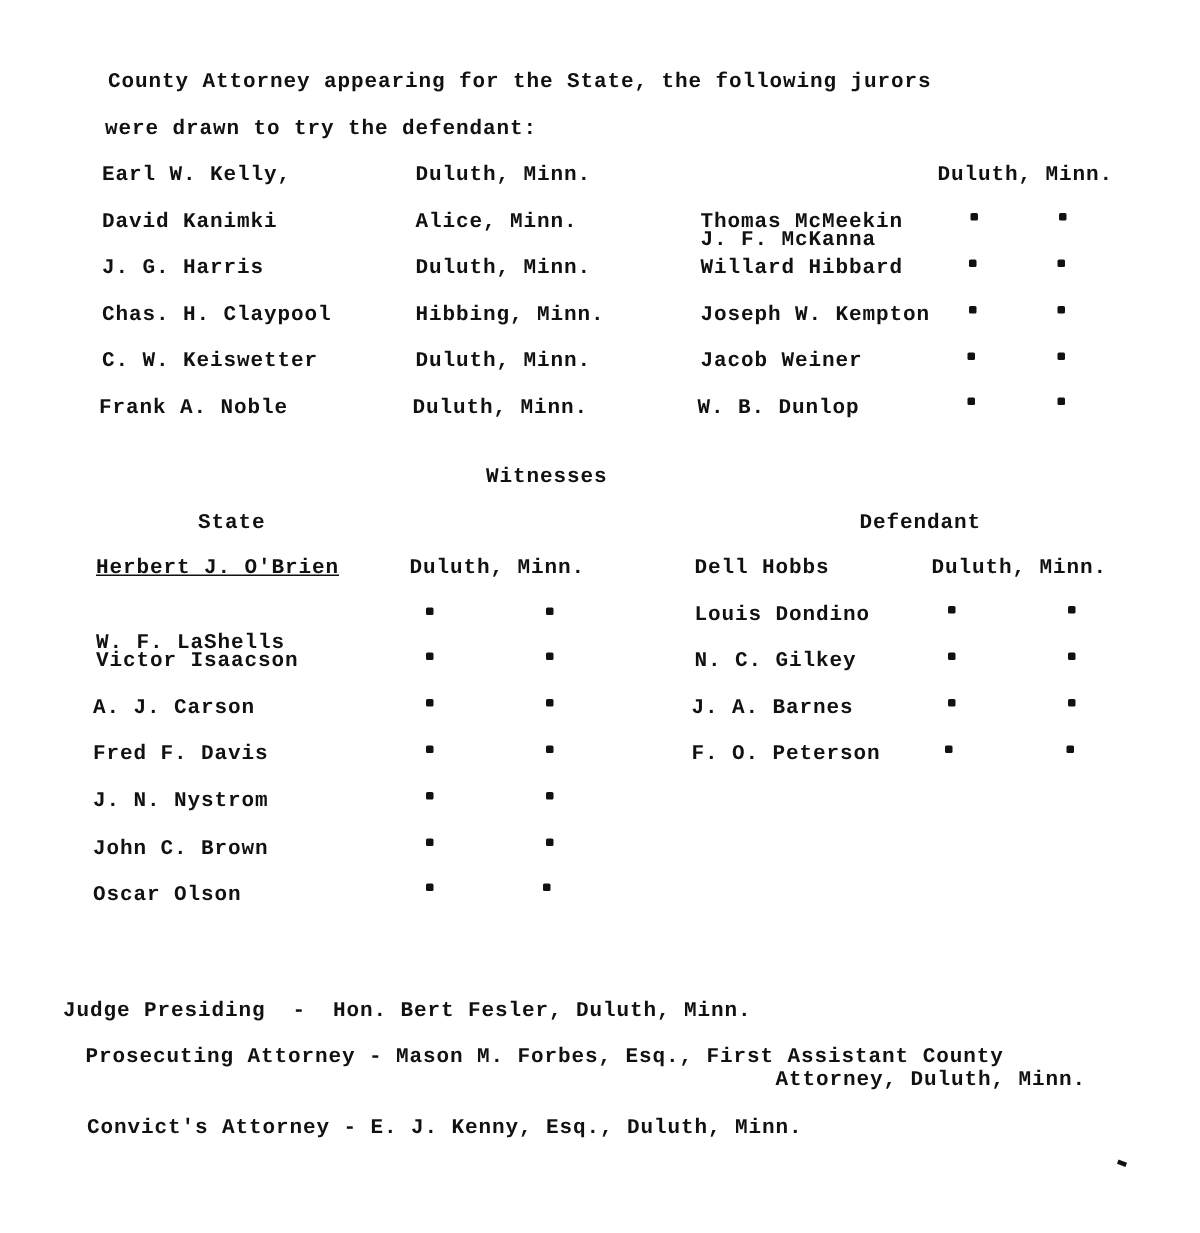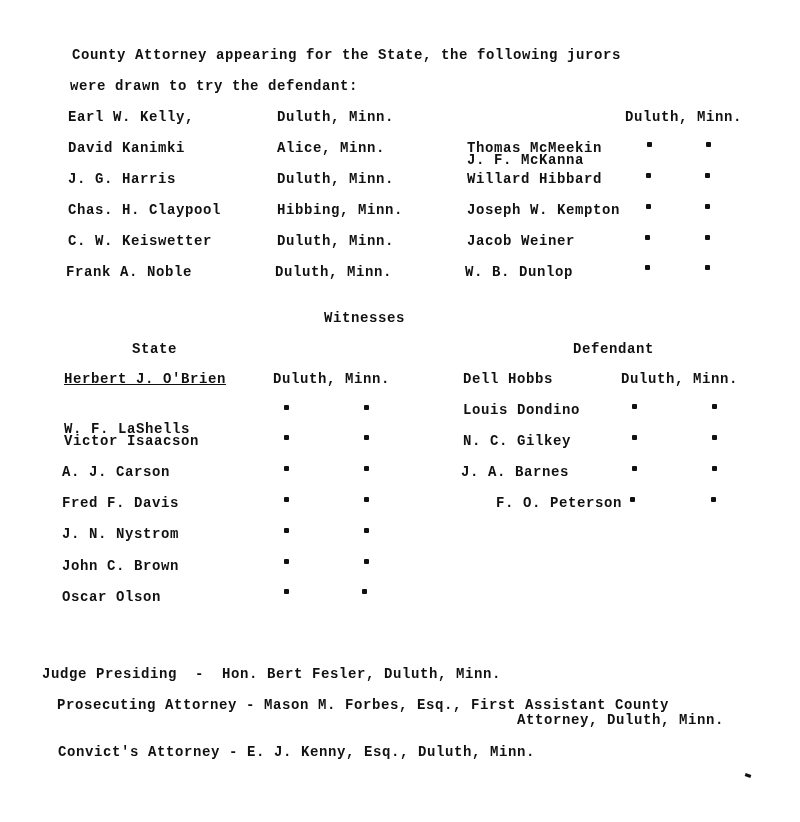--- a/index.html
+++ b/index.html
@@ -87,21 +87,21 @@
     <span class="ditto" style="left:362px; top:589px;"></span>
   </div>
 
   <div class="abs" style="left:541px; top:341px;margin-left:32px;">Defendant</div>
   <div>
     <div class="abs" style="left:463px; top:371px;">Dell Hobbs</div>
     <div class="abs" style="left:621px; top:371px;">Duluth, Minn.</div>
     <div class="abs" style="left:463px; top:402px;">Louis Dondino</div>
     <div class="abs" style="left:463px; top:433px;">N. C. Gilkey</div>
     <div class="abs" style="left:461px; top:464px;">J. A. Barnes</div>
-    <div class="abs" style="left:461px; top:495px;margin-left:35px;">F. O. Peterson</div>
+    <div class="abs" style="left:461px; top:495px;">F. O. Peterson</div>
     <span class="ditto" style="left:632px; top:404px;"></span>
     <span class="ditto" style="left:712px; top:404px;"></span>
     <span class="ditto" style="left:632px; top:435px;"></span>
     <span class="ditto" style="left:712px; top:435px;"></span>
     <span class="ditto" style="left:632px; top:466px;"></span>
     <span class="ditto" style="left:712px; top:466px;"></span>
     <span class="ditto" style="left:630px; top:497px;"></span>
     <span class="ditto" style="left:711px; top:497px;"></span>
   </div>
 

